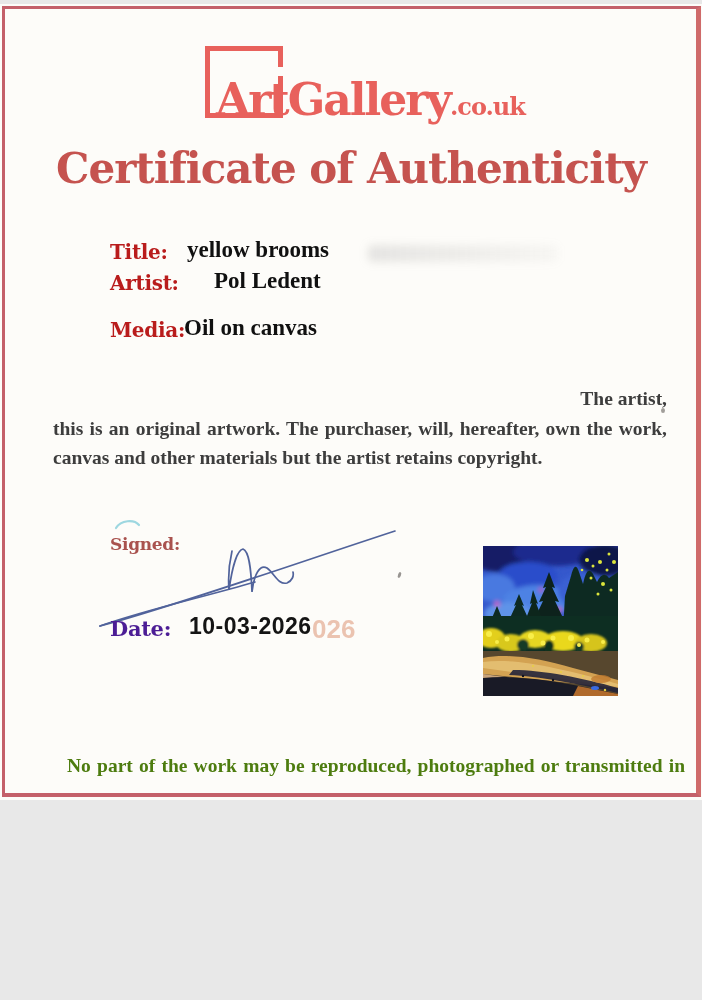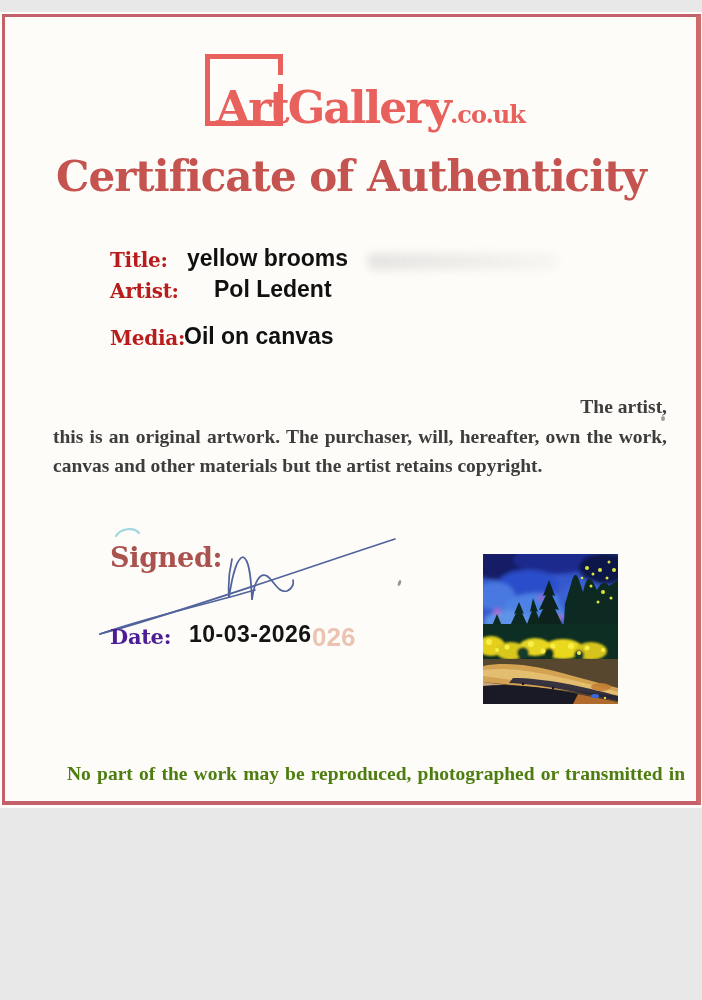--- a/index.html
+++ b/index.html
@@ -1,17 +1,17 @@
 <!DOCTYPE html>
 <html><head>
 <meta charset="utf-8">
 <style>
   html,body{margin:0;padding:0;background:#e8e8e8}
   .page{position:relative;width:702px;height:796px;background:#fdfcf9;
-        font-family:"DejaVu Serif",serif;overflow:hidden;margin:12px auto}
+        font-family:"DejaVu Serif",serif;overflow:hidden;margin:4px auto}
   .page-border{position:absolute;left:2px;top:2px;right:1px;bottom:3px;
         border-style:solid;border-color:#c4606a #cf6a6a #c4606a #c4606a;
         border-width:3px 5px 4px 3px;pointer-events:none}
 
   
   .logo-square{position:absolute;left:205px;top:42px;width:68px;height:62px;
         border:5px solid #e8615c}
   .notch{position:absolute;right:-5px;top:16px;width:5px;height:9px;background:#fdfcf9}
   .logo-text{position:absolute;left:216px;top:74px;font-weight:bold;color:#e8615c;
         font-size:44px;letter-spacing:-2px;line-height:1;white-space:nowrap}
@@ -21,35 +21,35 @@
         font-size:42px;letter-spacing:-1px;color:#c5534f;font-weight:bold}
 
   .ghost-smudge{position:absolute;left:368px;top:241px;width:190px;height:17px;
         background:linear-gradient(90deg,rgba(135,135,135,.20),rgba(135,135,135,.05));
         filter:blur(4px);border-radius:4px}
 
   
   .fields{position:absolute;left:110px;top:234px;width:470px;height:100px}
   .field-row{position:absolute;left:0;height:28px;white-space:nowrap}
   .field-label{font-size:20px;font-weight:bold;color:#b91c1c;letter-spacing:-0.3px}
-  .field-value{position:absolute;top:-3px;font-family:Liberation Sans, sans-serif;
+  .field-value{position:absolute;top:-3px;font-family:Liberation Serif, serif;
         font-weight:bold;font-size:23px;color:#101010}
 
   
   .declaration{position:absolute;left:53px;top:380px;width:614px;color:#3d3d3d;
         font-weight:bold;font-family:"Liberation Serif",serif;
         font-size:19.5px;line-height:29.5px}
   .decl-line1{display:flex;justify-content:flex-end}
   .decl-body{text-align:justify}
   .footer-text{position:absolute;left:67px;top:741px;width:618px;
         font-family:"Liberation Serif",serif;font-weight:bold;font-size:19.5px;
         line-height:42px;color:#4d7c0f;text-align:justify}
 
   
-  .signed-label{position:absolute;left:110px;top:530px;font-size:27px;
+  .signed-label{position:absolute;left:110px;top:530px;font-size:17px;
         font-weight:bold;color:#a9524e;letter-spacing:-0.3px}
   .signature{position:absolute;left:85px;top:500px;width:330px;height:135px}
   .date-label{position:absolute;left:110px;top:612px;font-size:21px;
         font-weight:bold;color:#4c1d95;letter-spacing:-0.3px}
   .date-value{position:absolute;left:189px;top:609px;font-family:"Liberation Sans",sans-serif;
         font-weight:bold;font-size:23px;color:#141414;letter-spacing:.5px}
   .date-ghost{position:absolute;left:312px;top:610px;font-family:"Liberation Sans",sans-serif;
         font-weight:bold;font-size:26px;color:#c2410c;opacity:.30}
 
   .artwork{position:absolute;left:483px;top:542px;width:135px;height:150px}

